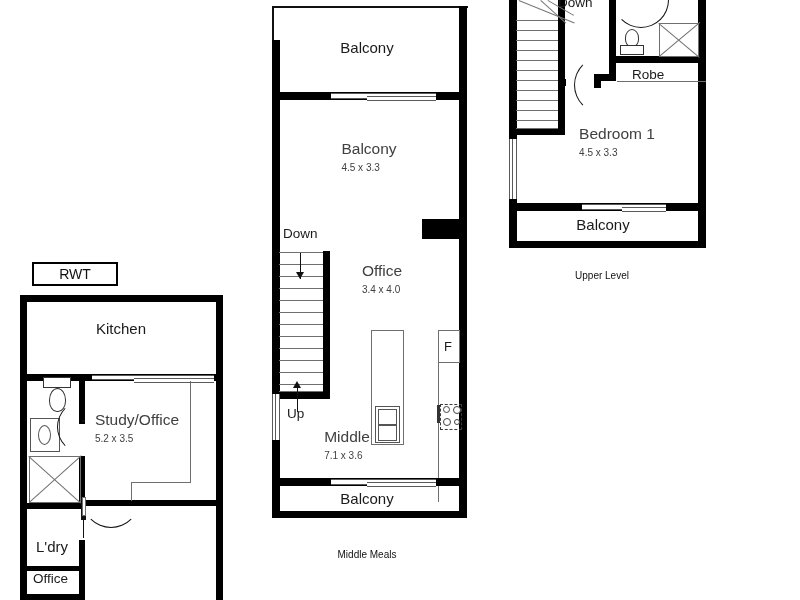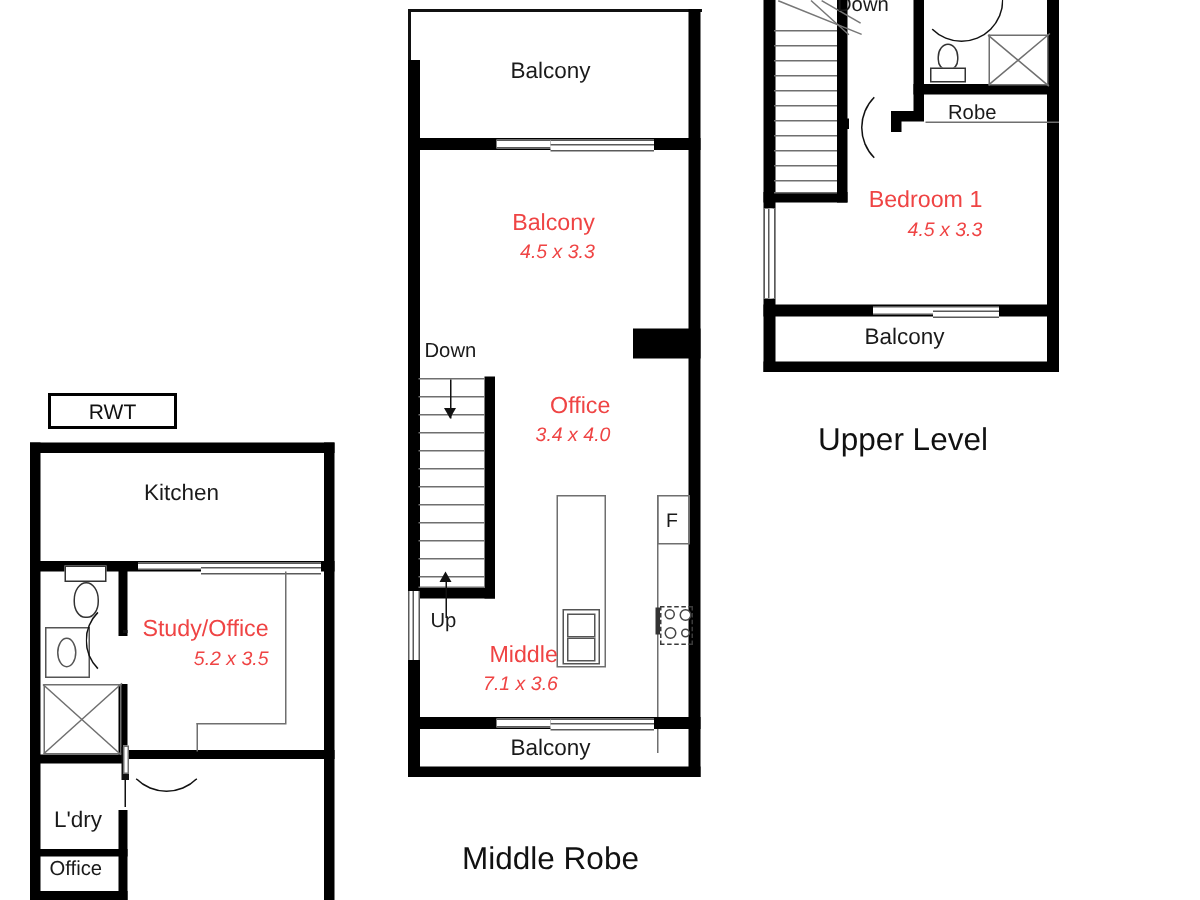--- a/index.html
+++ b/index.html
@@ -29,28 +29,27 @@
     line-height: 17px;
     white-space: nowrap;
     font-family: "Liberation Sans", sans-serif;
   }
   .label.small  { font-size: 13.5px; }
   .label.tiny   { font-size: 13px; }
   .label.center { transform: translateX(-50%); text-align: center; }
   .leveltitle {
     position: absolute;
     color: #111111;
-    font-size: 21px;
+    font-size: 10px;
     transform: translateX(-50%);
     white-space: nowrap;
-    margin-top: 12px;
-  }
-  .roomname { position:absolute; transform: translateX(-50%); text-align:right; white-space: nowrap; color:#ef4444; }
+  }
+  .roomname { position:absolute; transform: translateX(-50%); text-align:left; white-space: nowrap; color:#404040; }
   .roomname .n { display:block; font-size: 15.5px; line-height: 19px; }
-  .roomname .d { display:block; font-size: 13px; line-height: 19px; font-style: italic; }
+  .roomname .d { display:block; font-size: 10px; line-height: 19px; }
   
   .rwt {
     position: absolute;
     border: 2px solid #000;
     background: #fff;
     display: flex; align-items: center; justify-content: center;
     font-size: 14px; color: #111;
   }
   
   .window { position: absolute; background:#ffffff; border-top:1px solid #5a5a5a; border-bottom:1px solid #5a5a5a; }
@@ -244,21 +243,21 @@
       <span class="d">3.4 x 4.0</span>
     </div>
 
     <div class="roomname" style="left:347px; top:427px;">
       <span class="n">Middle</span>
       <span class="d">7.1 x 3.6</span>
     </div>
 
     <div class="label center" style="left:367px; top:490px;">Balcony</div>
 
-    <div class="leveltitle" style="left:367px; top:549px;">Middle Robe</div>
+    <div class="leveltitle" style="left:367px; top:549px;">Middle Meals</div>
   </div>
 
   <div>
 
     <div class="wall" style="left:509px; top:0px; width:8px; height:248px;"></div>
     <div class="wall" style="left:698px; top:0px; width:8px; height:248px;"></div>
     <div class="wall" style="left:509px; top:241px; width:197px; height:7px;"></div>
 
     <div class="wall" style="left:558px; top:0px; width:7px; height:135px;"></div>
 

